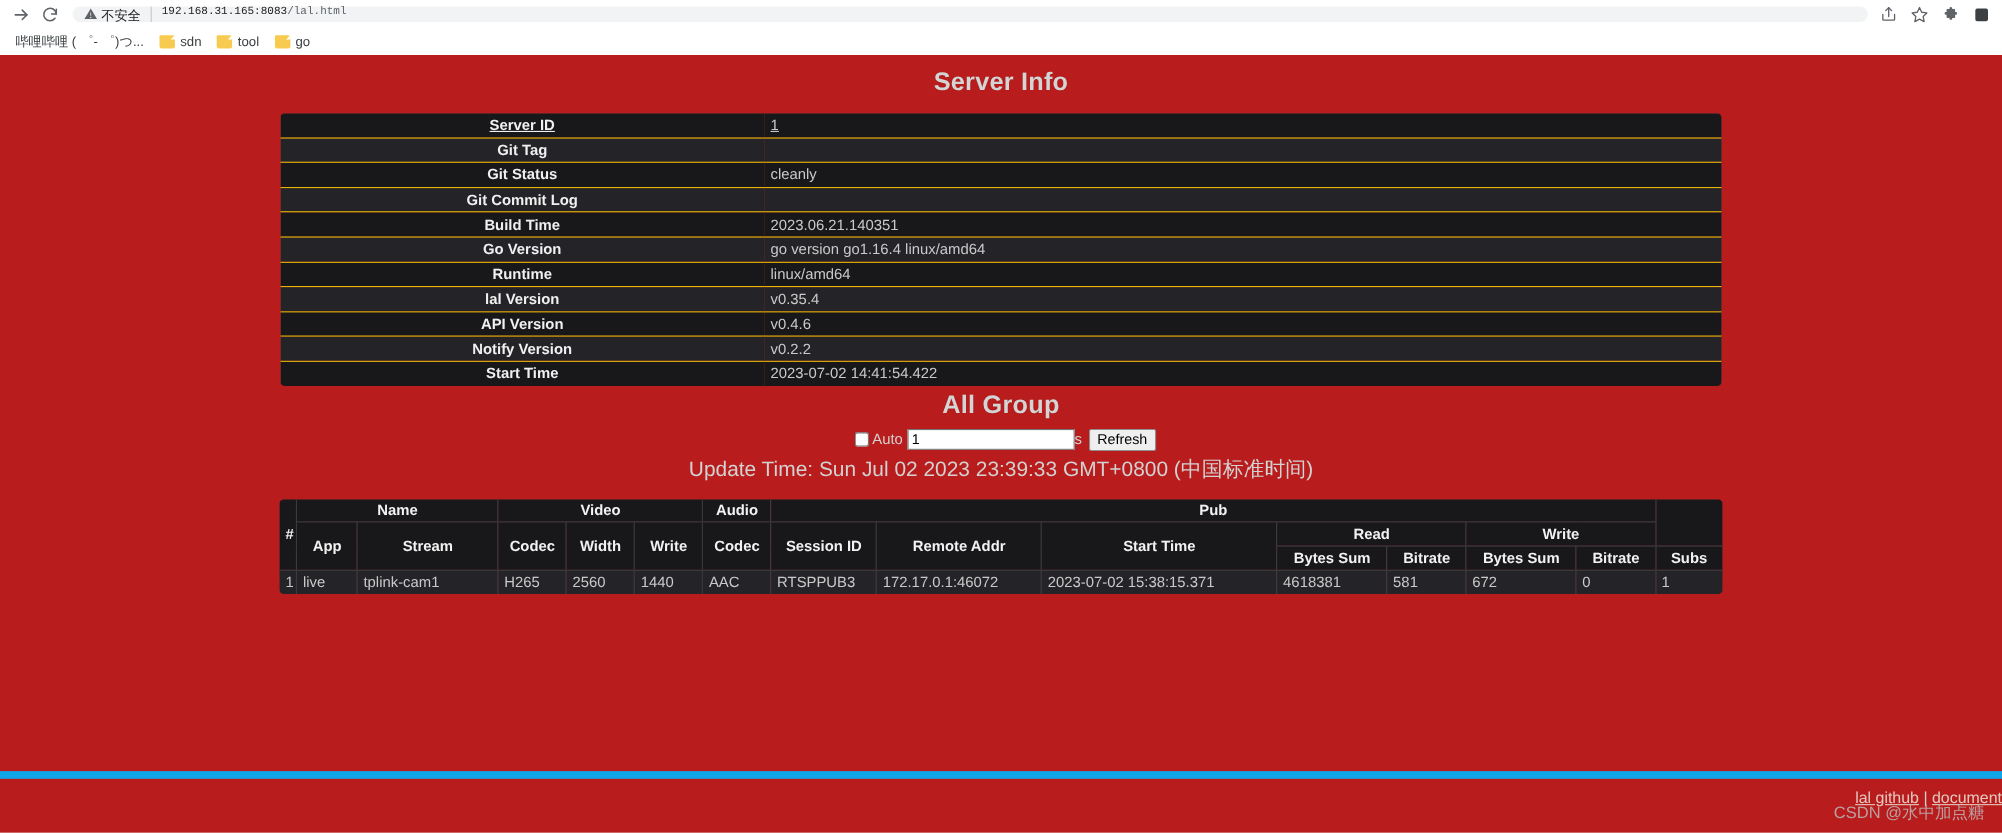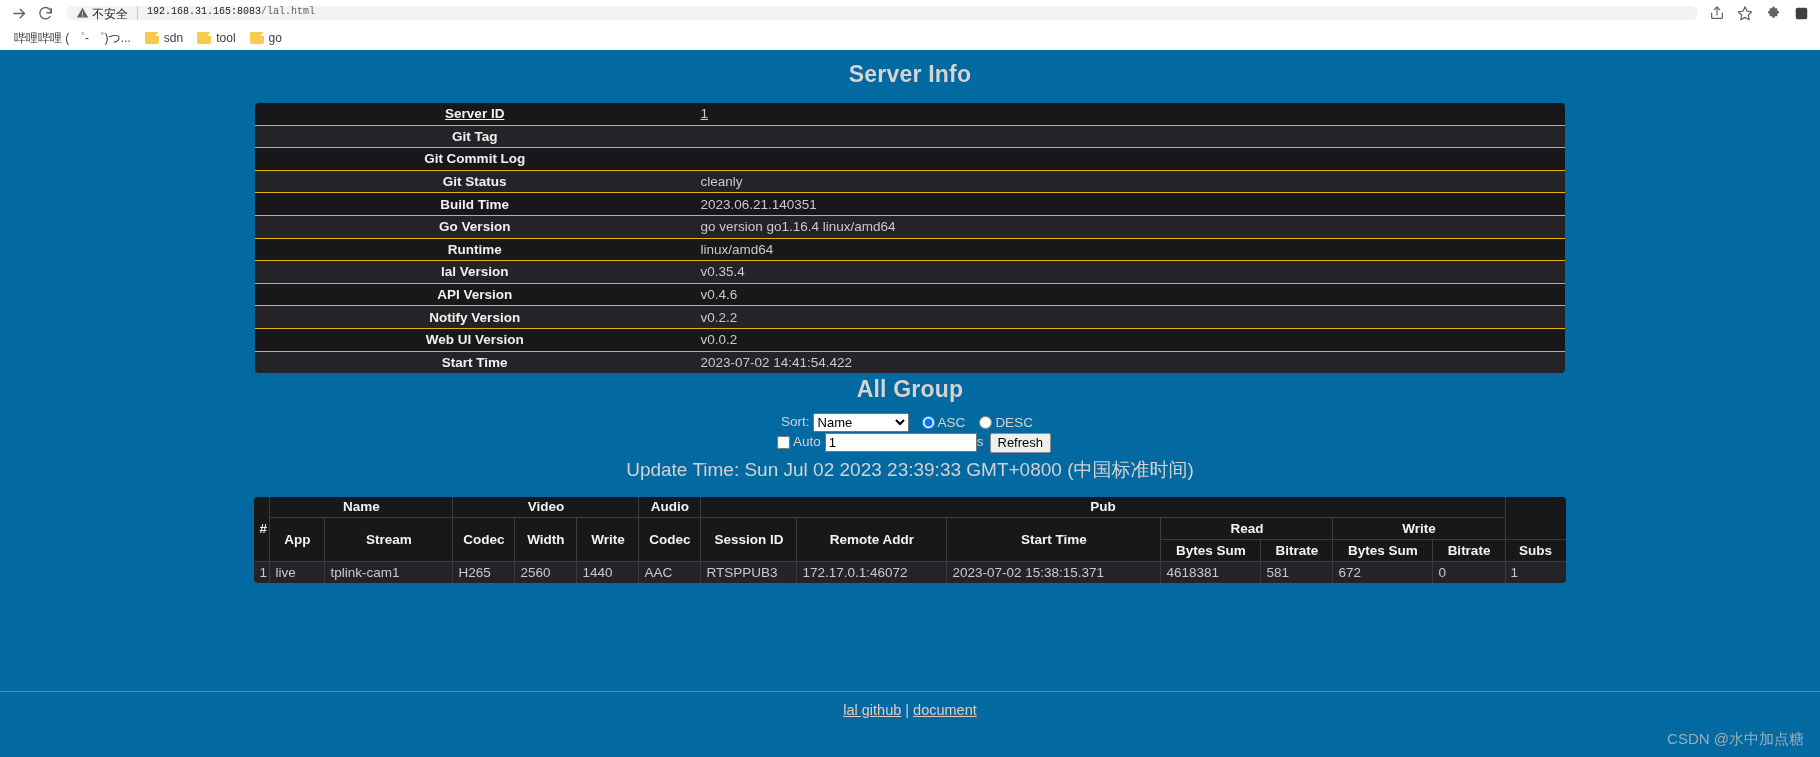--- a/index.html
+++ b/index.html
@@ -93,21 +93,21 @@
   }
   .folder-ico::after{
     content:"";
     position:absolute; right:0; top:0;
     border-left:4px solid transparent;
     border-bottom:4px solid #ffffff;
   }
 
   
   #page {
-    background: #0369a1;
+    background: #b91c1c;
     width: 100%;
     height: 707px;
     position: relative;
     overflow: hidden;
   }
 
   h2.section-title {
     margin: 0;
     text-align: center;
     color: #d4d4d4;
@@ -226,23 +226,23 @@
   #group-table th { font-weight: bold; color: #f2f2f2; height: 22px; }
   #group-table td { color: #c9c9c9; font-weight: normal; background: #242428; height: 22px;}
   #group-table tr.hdr-top th { height: 21px; }
   #group-table td.l { text-align: left; }
   .blank-cell { background: #18181b !important; border-color:#3a3a3f; }
 
   
   #footer {
     position: absolute;
     left: 0; right: 0;
-    bottom: 38px;
-    text-align: center;
-    border-top: 1px solid #0ea5e9;
+    bottom: 22px;
+    text-align: right;
+    border-top: 7px solid #0ea5e9;
     padding-top: 9px;
   }
   #footer a {
     color: #e3c9c0;
     font-size: 14.5px;
     text-decoration: underline;
   }
   #footer .sep { color:#d2d2d2; font-size:14.5px; margin: 0 4px;}
 
   #watermark {
@@ -340,28 +340,28 @@
     <tbody>
       <tr>
         <td class="k">Server ID</td>
         <td class="v">1</td>
       </tr>
       <tr>
         <td class="k">Git Tag</td>
         <td class="v"></td>
       </tr>
       <tr>
+        <td class="k">Git Status</td>
+        <td class="v">cleanly</td>
+      </tr>
+      <tr>
         <td class="k">Git Commit Log</td>
         <td class="v"></td>
       </tr>
       <tr>
-        <td class="k">Git Status</td>
-        <td class="v">cleanly</td>
-      </tr>
-      <tr>
         <td class="k">Build Time</td>
         <td class="v">2023.06.21.140351</td>
       </tr>
       <tr>
         <td class="k">Go Version</td>
         <td class="v">go version go1.16.4 linux/amd64</td>
       </tr>
       <tr>
         <td class="k">Runtime</td>
         <td class="v">linux/amd64</td>
@@ -372,36 +372,29 @@
       </tr>
       <tr>
         <td class="k">API Version</td>
         <td class="v">v0.4.6</td>
       </tr>
       <tr>
         <td class="k">Notify Version</td>
         <td class="v">v0.2.2</td>
       </tr>
       <tr>
-        <td class="k">Web UI Version</td>
-        <td class="v">v0.0.2</td>
-      </tr>
-      <tr>
         <td class="k">Start Time</td>
         <td class="v">2023-07-02 14:41:54.422</td>
       </tr>
     </tbody>
   </table>
 
   <h2 class="section-title" id="group-title">All Group</h2>
 
   <div id="controls">
-    <div class="row">
-      <span>Sort:</span><select><option>Name</option></select><input type="radio" name="order" checked="" style=""><label class="rl">ASC</label><input type="radio" name="order" style=""><label class="rl">DESC</label>
-    </div>
     <div class="row">
       <input type="checkbox" style=""><span>Auto</span><input type="text" value="1" style=""><span>s</span><button>Refresh</button>
     </div>
   </div>
 
   <div id="update-time">Update Time: Sun Jul 02 2023 23:39:33 GMT+0800 (中国标准时间)</div>
 
   <table class="lal" id="group-table">
     <colgroup>
       <col style="width:16px">

